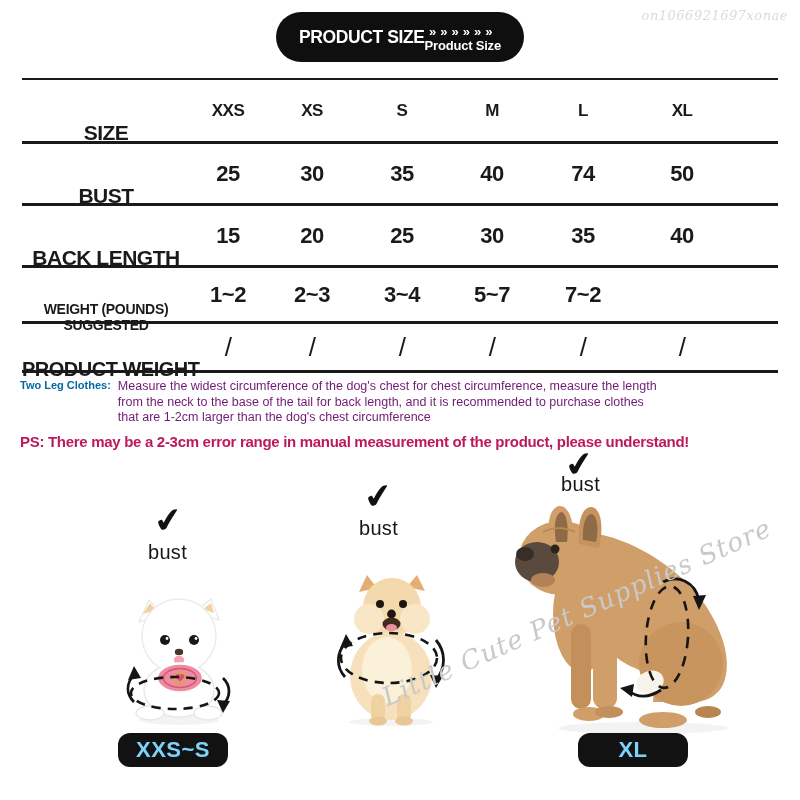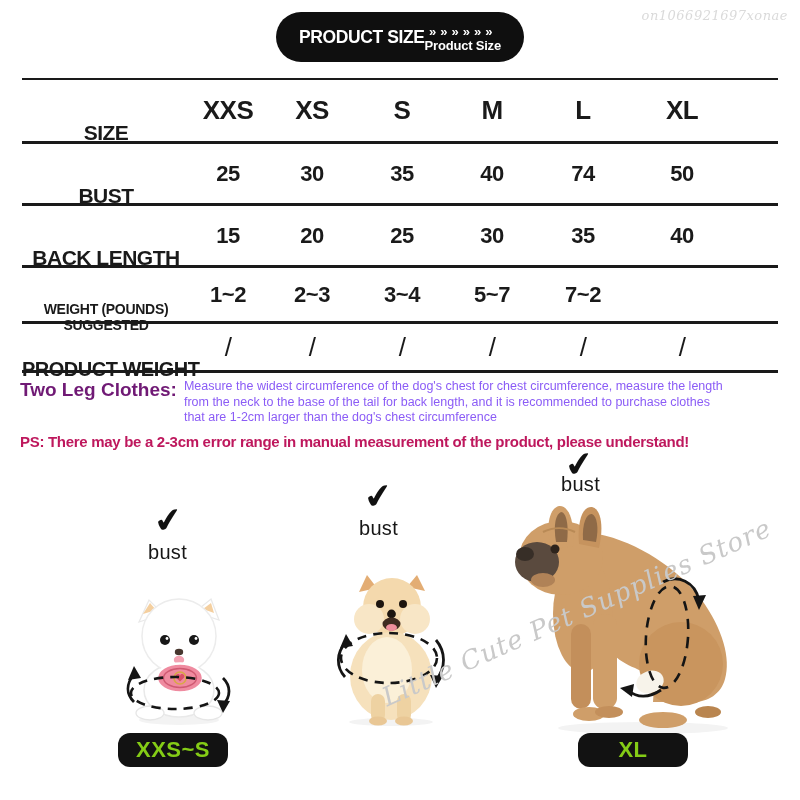--- a/index.html
+++ b/index.html
@@ -27,41 +27,41 @@
   .trow{display:flex;align-items:center;border-bottom:3px solid #1a1a1a;box-sizing:border-box;}
   .rh{height:64px}.rb{height:62px}.rbl{height:62px}.rsw{height:56px}.rpw{height:49px}
   .cell{text-align:center;font-weight:bold;letter-spacing:-0.5px;white-space:nowrap;}
   .trow > div:nth-child(1){width:168px;margin-top:44px;}
   .trow > div:nth-child(2){width:76px;}
   .trow > div:nth-child(3){width:92px;}
   .trow > div:nth-child(4){width:88px;}
   .trow > div:nth-child(5){width:92px;}
   .trow > div:nth-child(6){width:90px;}
   .trow > div:nth-child(7){width:150px;padding-right:42px;box-sizing:border-box;}
-  .ch{font-size:26px;}
+  .ch{font-size:17px;}
   .lab{font-size:21px;}
   .v{font-size:22px;}
   .rsw .lab{font-size:14px;line-height:16px;letter-spacing:-0.3px;}
   .rsw .lab span{display:block;}
   .rpw .lab{font-size:20px;}
   .slash{font-size:26px;font-weight:400;}
 
   
   .notes{position:absolute;left:20px;top:379px;width:762px;}
   .note-line{display:flex;align-items:flex-start;}
-  .note-lead{font-size:19px;font-weight:bold;color:#701a75;white-space:nowrap;margin-right:7px;}
-  .note-body{font-size:12.5px;color:#8b5cf6;line-height:15.5px;width:548px;}
+  .note-lead{font-size:11px;font-weight:bold;color:#0369a1;white-space:nowrap;margin-right:7px;}
+  .note-body{font-size:12.5px;color:#701a75;line-height:15.5px;width:548px;}
   .note-ps{margin-top:7px;font-size:15px;font-weight:bold;color:#be185d;letter-spacing:-0.3px;white-space:nowrap;}
 
   
   .ptr{position:absolute;font-family:"DejaVu Sans",sans-serif;font-size:34px;font-weight:bold;color:#111;
        transform:rotate(-8deg);line-height:1;}
   .bust-label{position:absolute;font-size:20px;color:#161616;font-weight:500;letter-spacing:0.3px;}
   .dog-svg{position:absolute;}
-  .size-badge{position:absolute;top:733px;height:34px;background:#121212;color:#84cc16;border-radius:12px;
+  .size-badge{position:absolute;top:733px;height:34px;background:#121212;color:#7dd3fc;border-radius:12px;
               display:flex;align-items:center;justify-content:center;font-weight:bold;font-size:22px;
               letter-spacing:0.5px;z-index:30;}
   #check1{left:154px;top:503px;} #check2{left:364px;top:479px;} #check3{left:565px;top:447px;}
   #bust1{left:148px;top:541px;}  #bust2{left:359px;top:517px;}  #bust3{left:561px;top:473px;}
   #dog1{left:123px;top:596px;width:115px;height:130px;}
   #dog2{left:333px;top:574px;width:120px;height:152px;}
   #dog3{left:503px;top:494px;width:232px;height:248px;}
   #badge1{left:118px;width:110px;}
   #badge2{left:333px;width:88px;}
   #badge3{left:578px;width:110px;}

